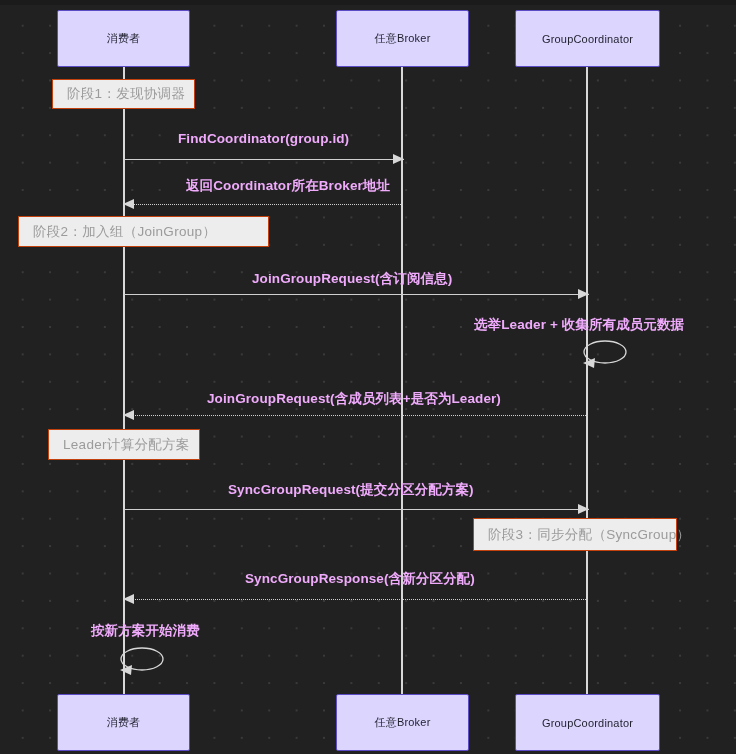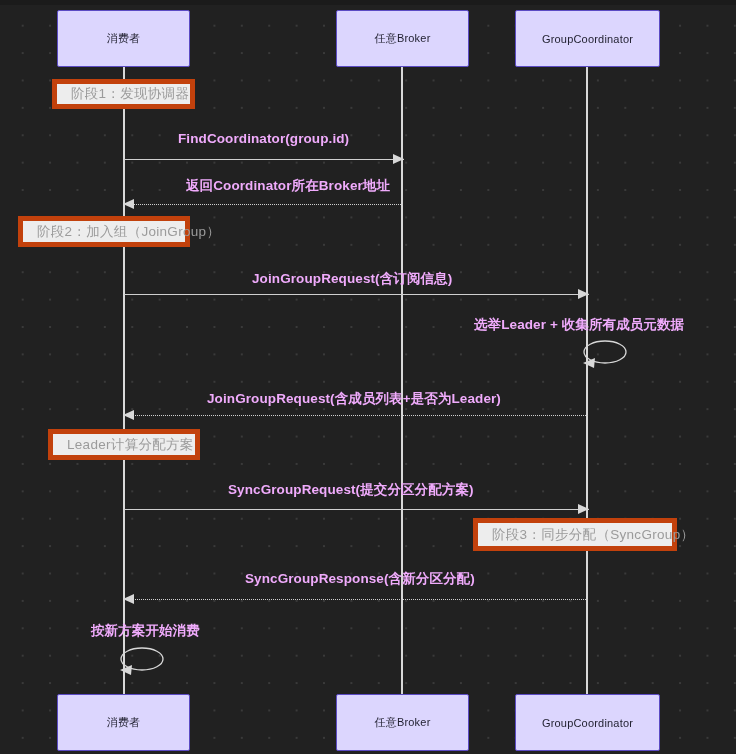--- a/index.html
+++ b/index.html
@@ -75,21 +75,21 @@
     position: absolute;
     color: #f0abfc;
     font-size: 13.5px;
     font-weight: bold;
     white-space: nowrap;
     letter-spacing: 0.1px;
   }
   .note-box {
     position: absolute;
     background: #ededed;
-    border: 5px solid #c2410c;
+    border: 1px solid #c2410c;
     color: #9b9b9b;
     font-size: 13.5px;
     display: flex;
     align-items: center;
     box-sizing: border-box;
     padding-left: 14px;
     white-space: nowrap;
     letter-spacing: 0.3px;
   }
   .self-loop {
@@ -126,21 +126,21 @@
   </div>
   <div class="msg-line" style="left:124px; top:159px; width:280px;"></div>
   <div class="arrow-head right" style="left:393px; top:154px;"></div>
 
   <div class="msg-label" style="left:186px; top:177px;">
     <span>返回Coordinator所在Broker地址</span>
   </div>
   <div class="msg-line dashed" style="left:131px; top:204px; width:272px;"></div>
   <div class="arrow-head left" style="left:123px; top:199px;"></div>
 
-  <div class="note-box" style="left:18px; top:216px; width:172px; height:31px;">
+  <div class="note-box" style="left:18px; top:216px; width:251px; height:31px;">
     <span>阶段2：加入组（JoinGroup）</span>
   </div>
 
   <div class="msg-label" style="left:252px; top:270px;">
     <span>JoinGroupRequest(含订阅信息)</span>
   </div>
   <div class="msg-line" style="left:124px; top:294px; width:465px;"></div>
   <div class="arrow-head right" style="left:578px; top:289px;"></div>
 
   <div class="msg-label" style="left:474px; top:316px;">

